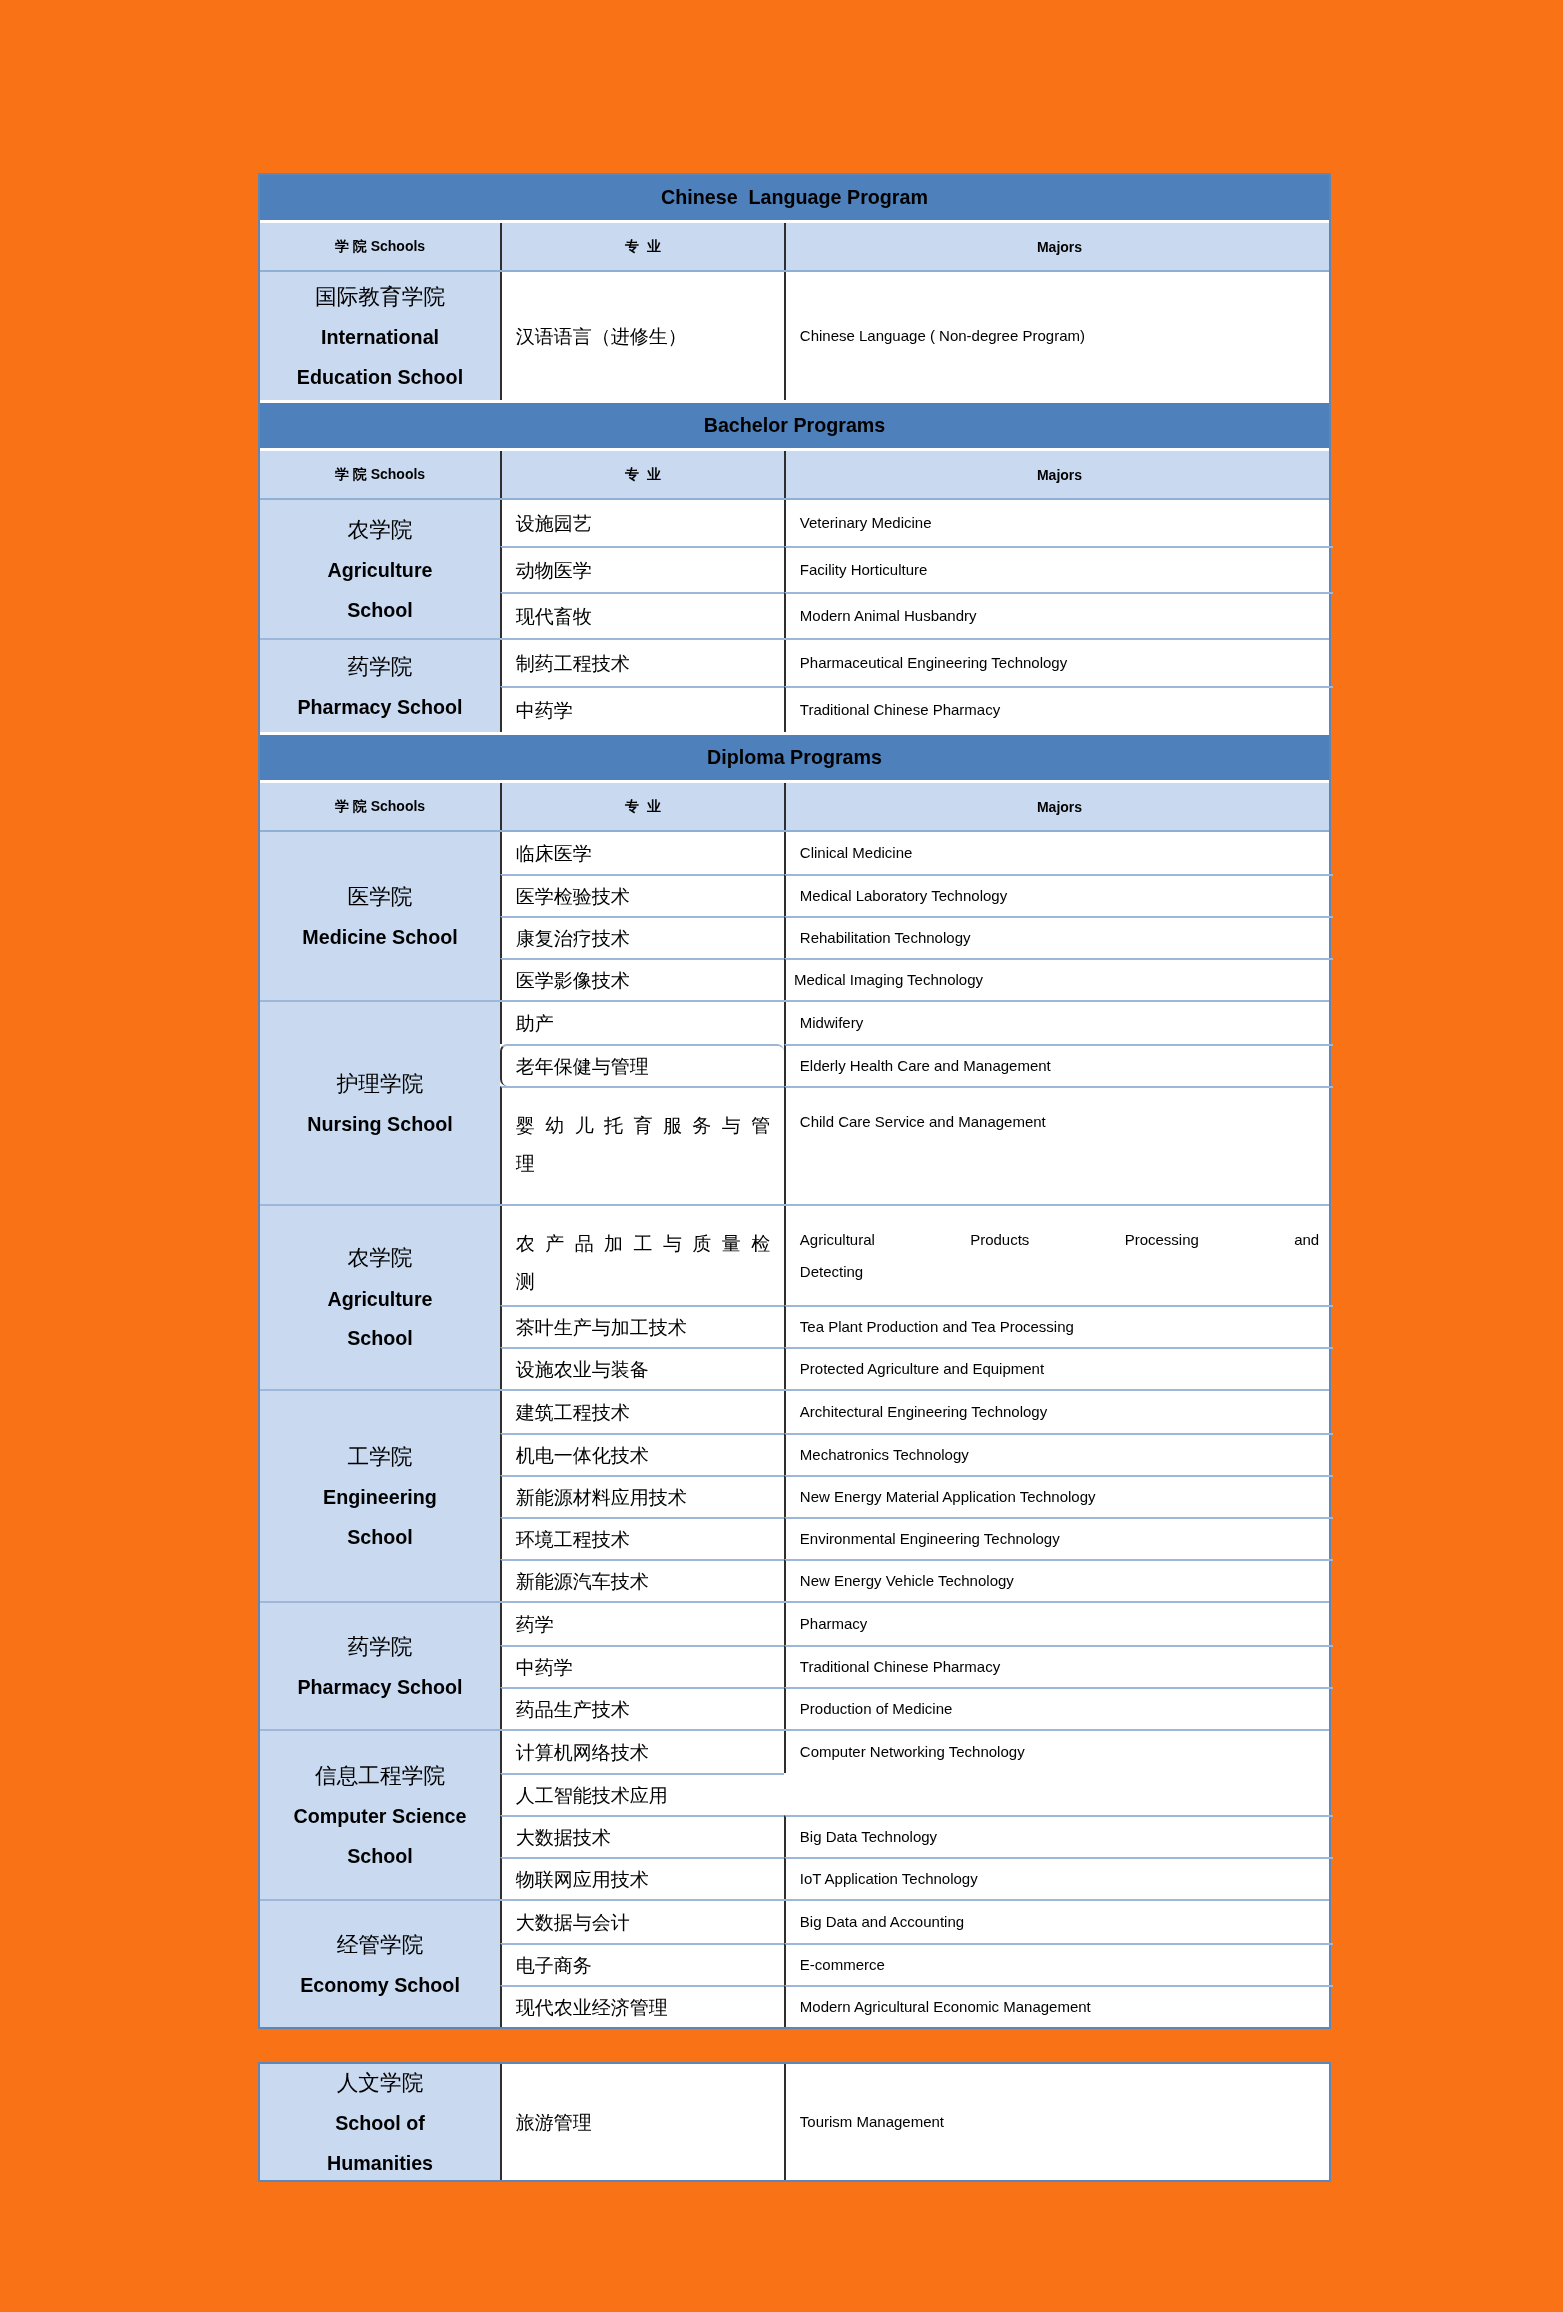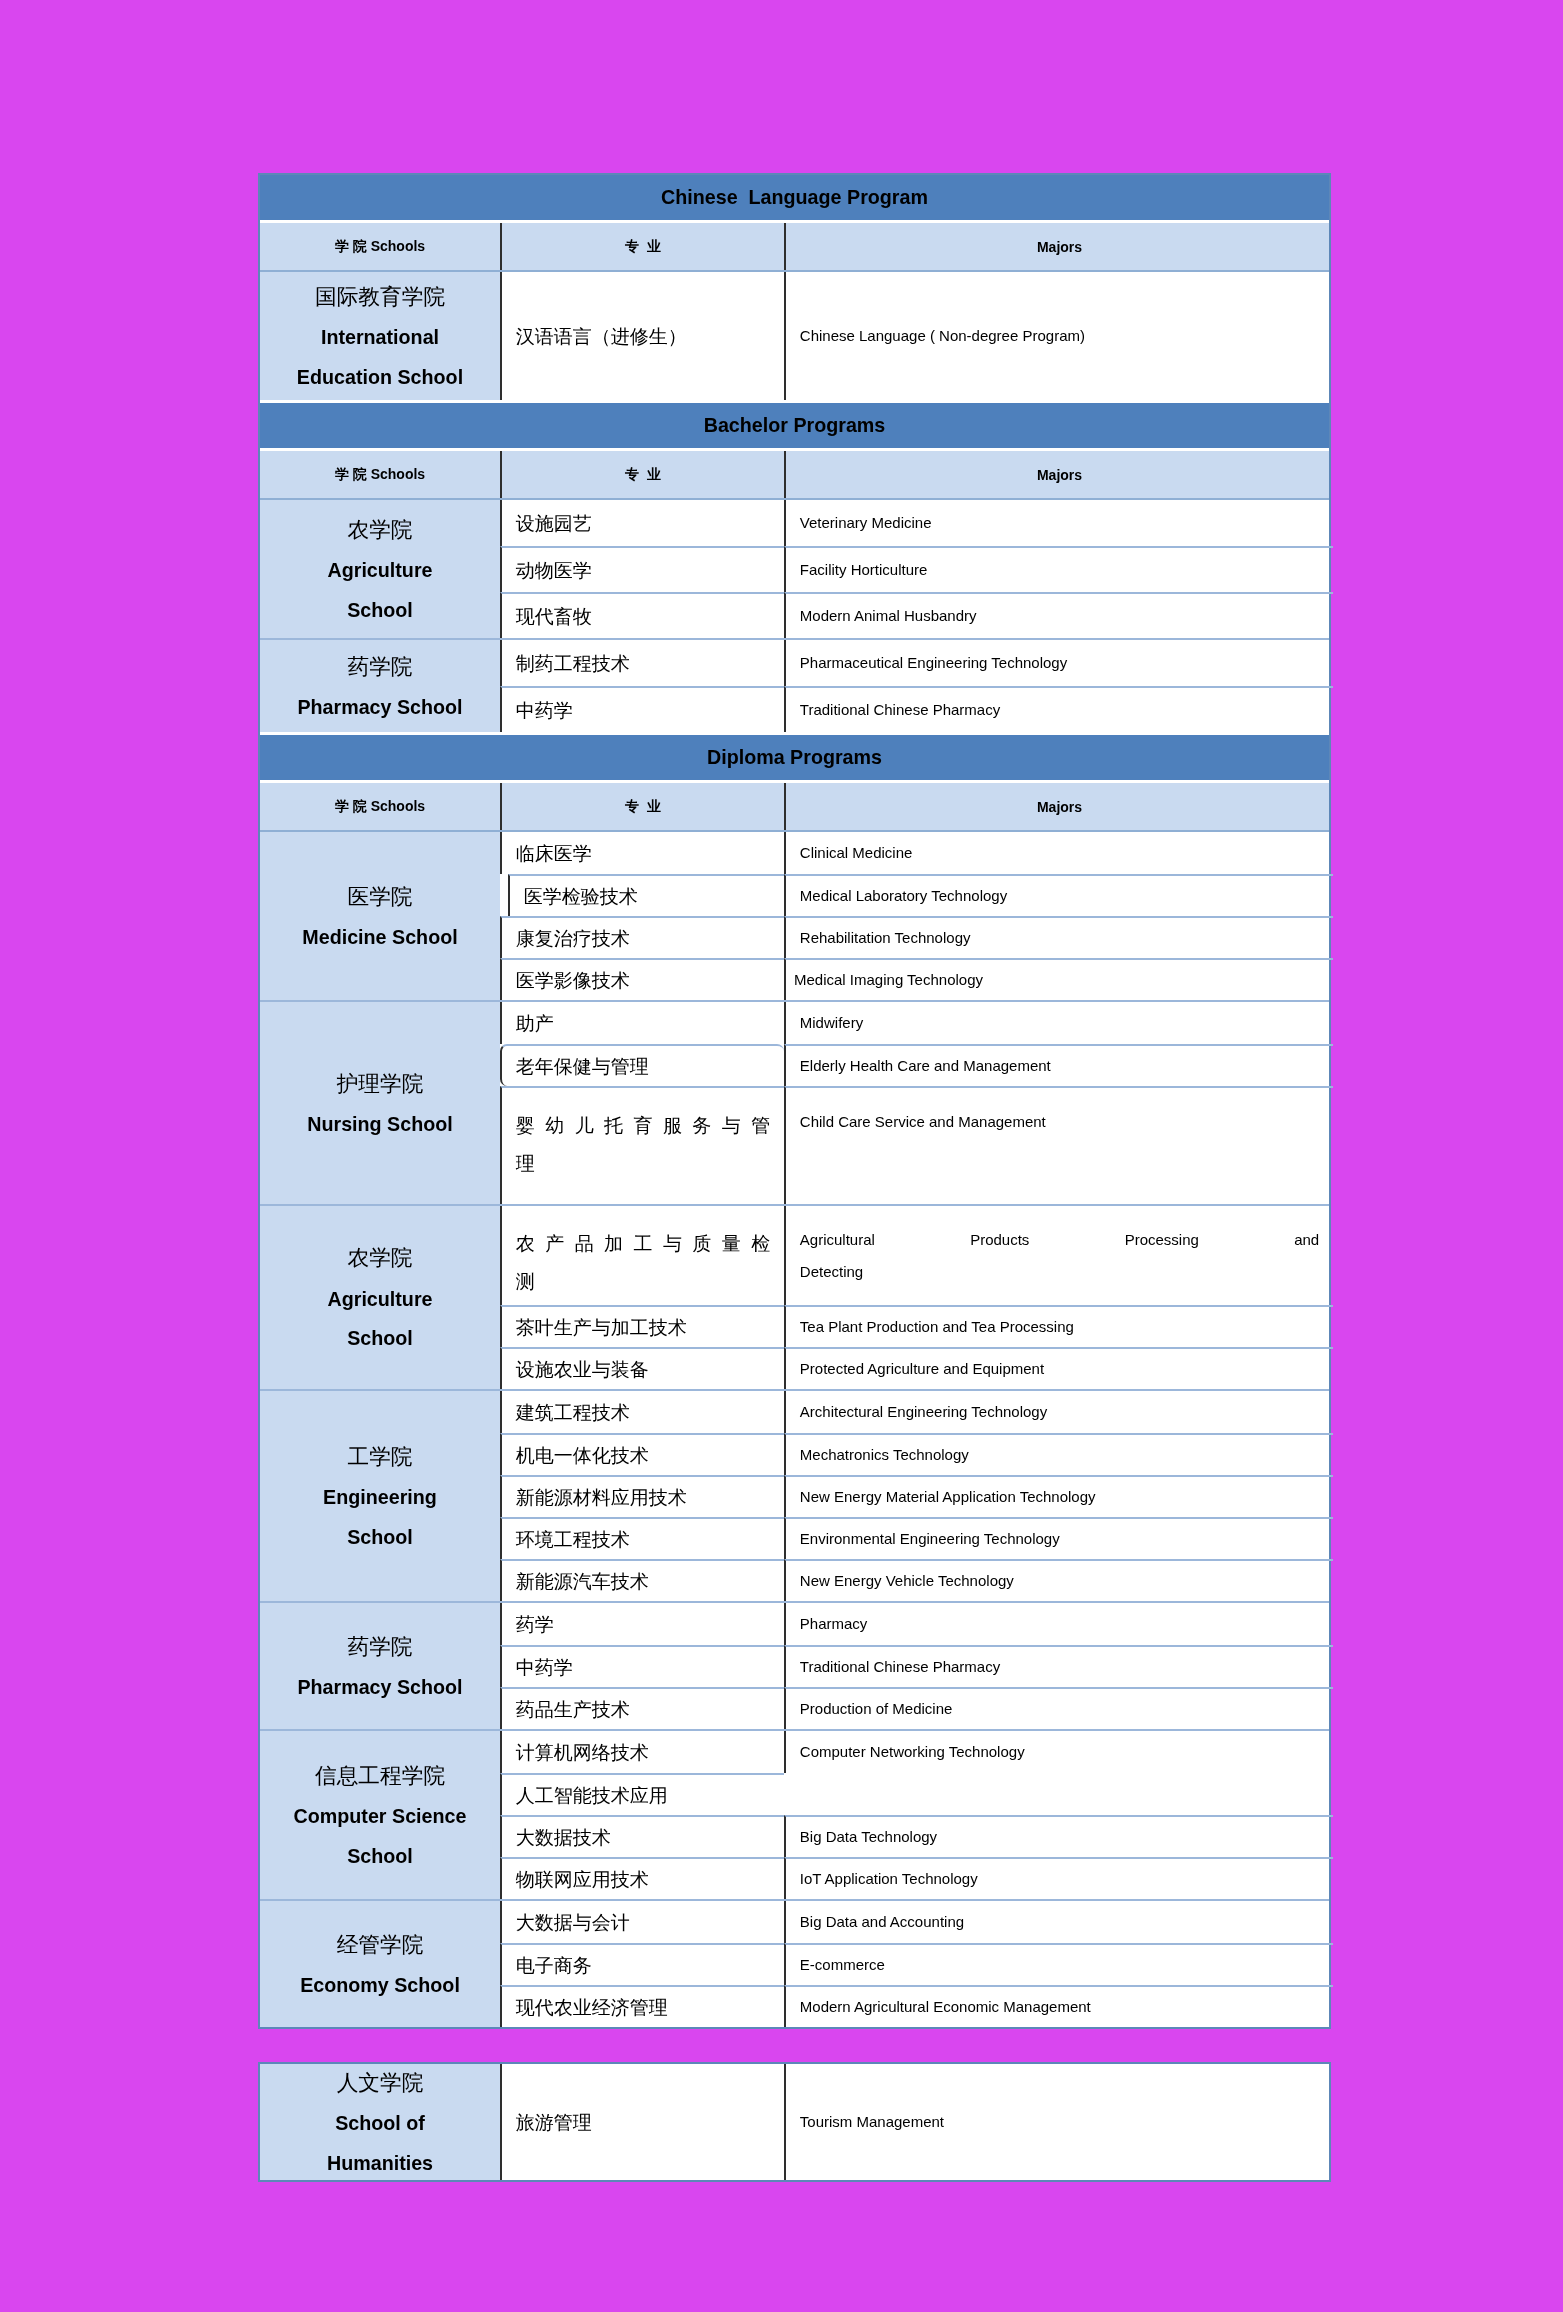--- a/index.html
+++ b/index.html
@@ -1,16 +1,16 @@
 <!DOCTYPE html>
 <html><head>
 <meta charset="utf-8">
 <style>
   html,body{margin:0;padding:0;background:#fff;}
-  .page{position:relative;width:1563px;height:2313px;background:#d946ef;overflow:hidden;
+  .page{position:relative;width:1563px;height:2313px;background:#f97316;overflow:hidden;
         font-family:"Liberation Sans",sans-serif;color:#000;}
   .tables-wrap{position:absolute;left:258px;top:173px;width:1073px;}
   .doc-table{border:2px solid #5d87b8;background:#fff;}
   .doc-table.standalone{margin-top:33px;}
   .banner{height:45px;background:#4e80bc;display:flex;align-items:center;justify-content:center;
           font-weight:bold;font-size:19.7px;white-space:pre-wrap;border-bottom:3.9px solid #ffffff;}
   .banner.mid{border-top:3px solid #ffffff;}
   .header-row{display:grid;grid-template-columns:240px 284px 549px;height:47px;background:#c9daf0;
               border-bottom:2px solid #8fafd4;}
   .header-cell{display:flex;align-items:center;justify-content:center;font-weight:bold;font-size:14px;
@@ -114,21 +114,21 @@
           <div class="school-cell" style="grid-row: 1 / span 4;">
             <div class="school-cn">医学院</div>
             <div class="school-en">Medicine School</div>
           </div>
           <div class="pcell" style="grid-area: 1 / 2;">
             <div class="cn">临床医学</div>
           </div>
           <div class="pcell" style="grid-area: 1 / 3;">
             <div class="en">Clinical Medicine</div>
           </div>
-          <div class="pcell rsep" style="grid-area: 2 / 2; margin-left: 8px;">
+          <div class="pcell rsep" style="grid-area: 2 / 2;">
             <div class="cn">医学检验技术</div>
           </div>
           <div class="pcell rsep" style="grid-area: 2 / 3;">
             <div class="en">Medical Laboratory Technology</div>
           </div>
           <div class="pcell rsep" style="grid-area: 3 / 2;">
             <div class="cn">康复治疗技术</div>
           </div>
           <div class="pcell rsep" style="grid-area: 3 / 3;">
             <div class="en">Rehabilitation Technology</div>

